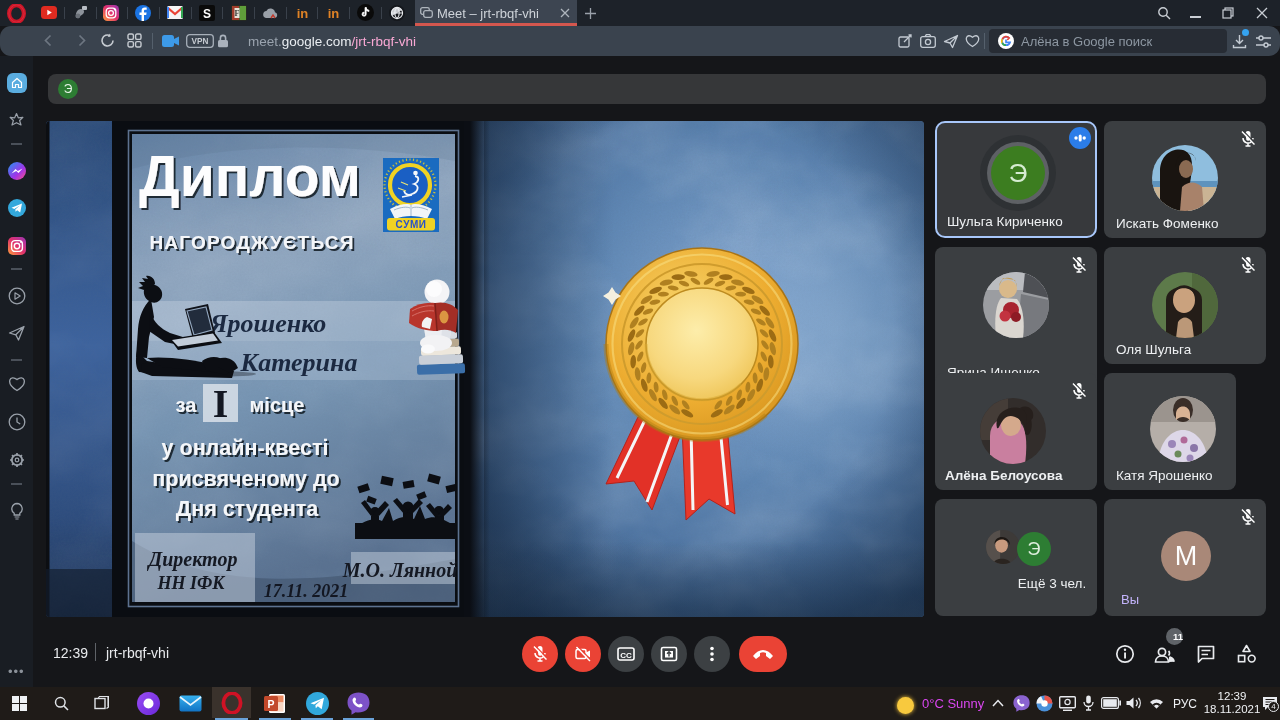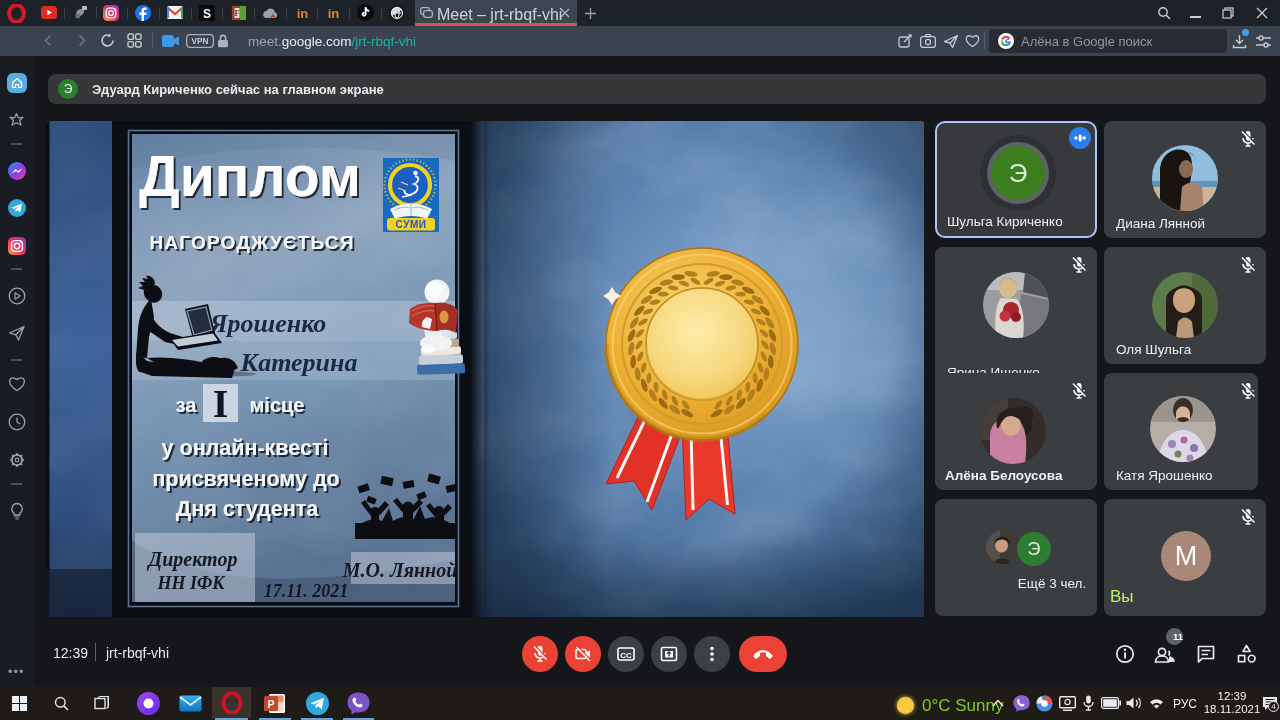--- a/index.html
+++ b/index.html
@@ -106,21 +106,21 @@
   <div class="abs" style="left:317px;top:7px;width:1px;height:12px;background:#3a414b"></div>
   <div class="abs" style="left:349px;top:7px;width:1px;height:12px;background:#3a414b"></div>
   <div class="abs" style="left:381px;top:7px;width:1px;height:12px;background:#3a414b"></div>
 
   <div class="abs" style="left:415px;top:0;width:162px;height:23px;background:#3d4551;"></div>
   <div class="abs" style="left:415px;top:23px;width:162px;height:3px;background:#d4574e;"></div>
   <svg class="abs" style="left:420px;top:7px;" width="13" height="11" viewBox="0 0 13 11">
     <rect x="0.7" y="0.7" width="8.6" height="6.6" rx="1.8" fill="none" stroke="#aeb5bd" stroke-width="1.3"></rect>
     <rect x="3.7" y="3.7" width="8.6" height="6.6" rx="1.8" fill="#3d4551" stroke="#aeb5bd" stroke-width="1.3"></rect>
   </svg>
-  <div class="abs" style="left:437px;top:6px;font-size:16px;color:#ced3d9;">Meet – jrt-rbqf-vhi</div>
+  <div class="abs" style="left:437px;top:6px;font-size:13px;color:#ced3d9;">Meet – jrt-rbqf-vhi</div>
   <svg class="abs" style="left:560px;top:8px;" width="10" height="10" viewBox="0 0 10 10">
     <path d="M1 1 L9 9 M9 1 L1 9" stroke="#aeb5bd" stroke-width="1.3"></path>
   </svg>
   <svg class="abs" style="left:585px;top:8px;" width="11" height="11" viewBox="0 0 11 11">
     <path d="M5.5 0 V11 M0 5.5 H11" stroke="#9aa1aa" stroke-width="1.3"></path>
   </svg>
 
   <svg class="abs" style="left:1157px;top:6px;" width="14" height="14" viewBox="0 0 14 14">
     <circle cx="6" cy="6" r="4.2" fill="none" stroke="#c9ced4" stroke-width="1.4"></circle>
         <path d="M9.2 9.2 L13 13" stroke="#c9ced4" stroke-width="1.4"></path>
@@ -128,21 +128,21 @@
   <div class="abs" style="left:1190px;top:16px;width:11px;height:1.6px;background:#c9ced4"></div>
   <svg class="abs" style="left:1222px;top:7px;" width="12" height="12" viewBox="0 0 12 12">
     <rect x="3" y="1" width="8" height="8" fill="none" stroke="#c9ced4" stroke-width="1.2"></rect>
     <rect x="1" y="3" width="8" height="8" fill="#1d2229" stroke="#c9ced4" stroke-width="1.2"></rect>
   </svg>
   <svg class="abs" style="left:1256px;top:7px;" width="12" height="12" viewBox="0 0 12 12">
     <path d="M1 1 L11 11 M11 1 L1 11" stroke="#c9ced4" stroke-width="1.3"></path>
   </svg>
 </div>
 
-<div class="abs" style="left:0;top:26px;width:1280px;height:30px;background:#3a434e;">
+<div class="abs" style="left:0;top:26px;width:1280px;height:30px;background:#3a434e;border-radius:11px;">
   <svg class="abs" style="left:42px;top:8px;" width="13" height="13" viewBox="0 0 13 13">
     <path d="M8.5 1.5 L3.5 6.5 L8.5 11.5" fill="none" stroke="#6d7681" stroke-width="1.7"></path>
   </svg>
   <svg class="abs" style="left:75px;top:8px;" width="13" height="13" viewBox="0 0 13 13">
     <path d="M4.5 1.5 L9.5 6.5 L4.5 11.5" fill="none" stroke="#6d7681" stroke-width="1.7"></path>
   </svg>
   <svg class="abs" style="left:100px;top:7px;" width="15" height="15" viewBox="0 0 15 15">
     <path d="M13 7.5 A5.5 5.5 0 1 1 10.2 2.7" fill="none" stroke="#c6cbd1" stroke-width="1.6"></path>
     <path d="M10 0.5 L10.6 3.4 L7.7 3.9 Z" fill="#c6cbd1"></path>
   </svg>
@@ -158,21 +158,21 @@
         <path d="M12 4 L17 1.5 V10.5 L12 8 Z" fill="#3d9ae8"></path>
   </svg>
   <svg class="abs" style="left:186px;top:8px;" width="28" height="14" viewBox="0 0 28 14">
     <rect x="0.7" y="0.7" width="26.6" height="12.6" rx="3" fill="none" stroke="#a7afb9" stroke-width="1.3"></rect>
     <text x="14" y="10.2" font-size="8.2" font-weight="bold" fill="#c7ccd2" text-anchor="middle" font-family="Liberation Sans">VPN</text>
   </svg>
   <svg class="abs" style="left:217px;top:8px;" width="12" height="14" viewBox="0 0 12 14">
     <rect x="1" y="6" width="10" height="7.3" rx="1.5" fill="#aab2bc"></rect>
     <path d="M3.4 6 V4 A2.6 2.6 0 0 1 8.6 4 V6" fill="none" stroke="#aab2bc" stroke-width="1.6"></path>
   </svg>
-  <div class="abs" style="left:248px;top:8px;font-size:13.5px;"><span style="color:#9aa3ae">meet.</span><span style="color:#e9edf1">google.com</span><span style="color:#14b8a6">/jrt-rbqf-vhi</span></div>
+  <div class="abs" style="left:248px;top:8px;font-size:13.5px;"><span style="color:#9aa3ae">meet.</span><span style="color:#e9edf1">google.com</span><span style="color:#f9a8d4">/jrt-rbqf-vhi</span></div>
 
   <svg class="abs" style="left:898px;top:8px;" width="15" height="15" viewBox="0 0 15 15">
     <rect x="1" y="3" width="10" height="10" rx="1.5" fill="none" stroke="#c3cad2" stroke-width="1.3"></rect>
     <path d="M6 8 L12.5 1.5 M10.5 1 L13 1 L13 3.5" fill="none" stroke="#c3cad2" stroke-width="1.3"></path>
   </svg>
   <svg class="abs" style="left:920px;top:8px;" width="16" height="14" viewBox="0 0 16 14">
     <rect x="0.7" y="2.7" width="14.6" height="10.6" rx="2" fill="none" stroke="#c3cad2" stroke-width="1.3"></rect>
     <path d="M5 2.7 L6.3 0.7 H9.7 L11 2.7" fill="none" stroke="#c3cad2" stroke-width="1.3"></path>
     <circle cx="8" cy="8" r="2.6" fill="none" stroke="#c3cad2" stroke-width="1.3"></circle>
   </svg>
@@ -276,21 +276,20 @@
     <path d="M8 1.5 A5.3 5.3 0 0 1 10.8 11.2 V13 H5.2 V11.2 A5.3 5.3 0 0 1 8 1.5 Z" fill="none" stroke="#99a0a9" stroke-width="1.3"></path>
     <path d="M5.6 15 H10.4 M6.4 17 H9.6" stroke="#99a0a9" stroke-width="1.2"></path>
   </svg>
   <div class="abs" style="left:8px;top:608px;font-size:13px;color:#8b9199;letter-spacing:1px;">•••</div>
 </div>
 
 <div class="abs" style="left:33px;top:56px;width:1247px;height:631px;background:#151619;">
 
   <div class="abs" style="left:15px;top:18px;width:1218px;height:30px;background:#363739;border-radius:8px;">
     <div class="abs" style="left:10px;top:5px;width:20px;height:20px;border-radius:50%;background:#2d7d33;color:#e6f4e7;font-size:12px;text-align:center;line-height:20px;">Э</div>
-    <div class="abs" style="left:44px;top:8px;font-size:13px;font-weight:bold;color:#e8eaed;">Эдуард Кириченко сейчас на главном экране</div>
   </div>
 
   <div class="abs" id="share" style="left:13px;top:65px;width:878px;height:496px;border-radius:4px;overflow:hidden;background:#3a5478;">
 <svg width="878" height="496" viewBox="0 0 878 496">
   <defs>
     <radialGradient id="bigblue" cx="0.58" cy="0.40" r="0.80">
       <stop offset="0" stop-color="#84a8d2"></stop>
       <stop offset="0.4" stop-color="#5f87b4"></stop>
       <stop offset="0.75" stop-color="#426795"></stop>
       <stop offset="1" stop-color="#2d4b74"></stop>
@@ -598,21 +597,21 @@
         <path d="M30 42 C36 36 44 36 50 42 L52 66 H28 Z" fill="#a8826a"></path>
       </g>
     </svg>
     <svg class="abs" style="left:134px;top:8px;" width="20" height="20" viewBox="0 0 20 20">
       <path d="M7.5 4.5 a2.5 2.5 0 0 1 5 0 v4.7 a2.5 2.5 0 0 1 -4.1 1.9 Z" fill="#fff"></path>
       <path d="M5 9 a5 5 0 0 0 8.4 3.7 M14.6 10.5 a5 5 0 0 0 0.4 -1.5" fill="none" stroke="#fff" stroke-width="1.5"></path>
       <path d="M10 14.2 V17 M7.5 17 h5" stroke="#fff" stroke-width="1.5"></path>
       <path d="M4 2.5 L16.5 15.5" stroke="#fff" stroke-width="1.6"></path>
       <path d="M5.2 1.6 L17.7 14.6" stroke="#3b3e41" stroke-width="1.2"></path>
     </svg>
-    <div class="abs" style="left:12px;bottom:7px;font-size:13.5px;color:#eef0f2;">Диана Лянной</div>
+    <div class="abs" style="left:12px;bottom:7px;font-size:13.5px;color:#eef0f2;">Искать Фоменко</div>
   </div>
 
   <div class="abs" style="left:902px;top:191px;width:162px;height:140px;background:#3b3e41;border-radius:8px;overflow:hidden;">
     <svg class="abs" style="left:48px;top:25px;" width="66" height="66" viewBox="0 0 66 66">
       <defs>
             <clipPath id="cavy">
               <circle cx="33" cy="33" r="33"></circle>
             </clipPath>
           </defs>
       <g clip-path="url(#cavy)">
@@ -684,21 +683,21 @@
     <svg class="abs" style="left:134px;top:8px;" width="20" height="20" viewBox="0 0 20 20">
       <path d="M7.5 4.5 a2.5 2.5 0 0 1 5 0 v4.7 a2.5 2.5 0 0 1 -4.1 1.9 Z" fill="#fff"></path>
       <path d="M5 9 a5 5 0 0 0 8.4 3.7 M14.6 10.5 a5 5 0 0 0 0.4 -1.5" fill="none" stroke="#fff" stroke-width="1.5"></path>
       <path d="M10 14.2 V17 M7.5 17 h5" stroke="#fff" stroke-width="1.5"></path>
       <path d="M4 2.5 L16.5 15.5" stroke="#fff" stroke-width="1.6"></path>
       <path d="M5.2 1.6 L17.7 14.6" stroke="#3b3e41" stroke-width="1.2"></path>
     </svg>
     <div class="abs" style="left:10px;bottom:7px;font-size:13.5px;color:#eef0f2;font-weight:bold;">Алёна Белоусова</div>
   </div>
 
-  <div class="abs" style="left:1071px;top:317px;width:154px;height:117px;background:#3b3e41;border-radius:8px;overflow:hidden;">
+  <div class="abs" style="left:1071px;top:317px;width:132px;height:117px;background:#3b3e41;border-radius:8px;overflow:hidden;">
     <svg class="abs" style="left:46px;top:23px;" width="66" height="66" viewBox="0 0 66 66">
       <defs>
             <clipPath id="cavk">
               <circle cx="33" cy="33" r="33"></circle>
             </clipPath>
           </defs>
       <g clip-path="url(#cavk)">
         <rect width="66" height="66" fill="#b5aea8"></rect>
         <rect x="0" y="0" width="66" height="26" fill="#9b948e"></rect>
         <ellipse cx="33" cy="14" rx="10" ry="12" fill="#3a2e28"></ellipse>
@@ -742,21 +741,21 @@
 
   <div class="abs" style="left:1071px;top:443px;width:162px;height:117px;background:#3b3e41;border-radius:8px;overflow:hidden;">
     <div class="abs" style="left:57px;top:32px;width:50px;height:50px;border-radius:50%;background:#a98878;color:#fdfdfd;font-size:27px;text-align:center;line-height:50px;">M</div>
     <svg class="abs" style="left:134px;top:8px;" width="20" height="20" viewBox="0 0 20 20">
       <path d="M7.5 4.5 a2.5 2.5 0 0 1 5 0 v4.7 a2.5 2.5 0 0 1 -4.1 1.9 Z" fill="#fff"></path>
       <path d="M5 9 a5 5 0 0 0 8.4 3.7 M14.6 10.5 a5 5 0 0 0 0.4 -1.5" fill="none" stroke="#fff" stroke-width="1.5"></path>
       <path d="M10 14.2 V17 M7.5 17 h5" stroke="#fff" stroke-width="1.5"></path>
       <path d="M4 2.5 L16.5 15.5" stroke="#fff" stroke-width="1.6"></path>
       <path d="M5.2 1.6 L17.7 14.6" stroke="#3b3e41" stroke-width="1.2"></path>
     </svg>
-    <div class="abs" style="left:6px;bottom:9px;font-size:17px;color:#bef264;">Вы</div>
+    <div class="abs" style="left:17px;bottom:9px;font-size:13px;color:#c4b5fd;">Вы</div>
   </div>
 
   <div class="abs" style="left:0;top:561px;width:1247px;height:70px;background:#151619;">
     <div class="abs" style="left:20px;top:28px;font-size:14px;color:#e8eaed;">12:39</div>
     <div class="abs" style="left:62px;top:26px;width:1px;height:18px;background:#5f6368;"></div>
     <div class="abs" style="left:73px;top:28px;font-size:14px;color:#e8eaed;text-align:center;">jrt-rbqf-vhi</div>
 
     <div class="abs" style="left:489px;top:19px;width:36px;height:36px;border-radius:50%;background:#ea4335;"></div>
     <svg class="abs" style="left:497px;top:27px;" width="20" height="20" viewBox="0 0 20 20">
       <path d="M7.5 4.5 a2.5 2.5 0 0 1 5 0 v4.7 a2.5 2.5 0 0 1 -4.1 1.9 Z" fill="#fff"></path>
@@ -886,21 +885,21 @@
   </svg>
   <div class="abs" style="left:301px;top:31px;width:32px;height:2px;background:#6aa2d8;"></div>
 
   <svg class="abs" style="left:347px;top:5px;" width="23" height="23" viewBox="0 0 23 23">
     <path d="M11.5 0.5 C18 0.5 22.5 4 22.5 10.5 C22.5 17 18 20.5 11.5 20.5 C10.5 20.5 9.5 20.4 8.6 20.2 L4.5 22.8 V18.6 C2 16.8 0.5 14 0.5 10.5 C0.5 4 5 0.5 11.5 0.5 Z" fill="#7d52c7"></path>
     <path d="M7.5 5.5 C8.5 5.5 9.5 7 9 8 C8.8 8.5 8.2 8.8 8.5 9.5 C9 10.8 10.2 12 11.5 12.5 C12.2 12.8 12.5 12.2 13 12 C14 11.5 15.5 12.5 15.5 13.5 C15.5 14.5 14 15.5 13 15.5 C9.5 15.5 5.5 11.5 5.5 8 C5.5 7 6.5 5.5 7.5 5.5 Z" fill="#fff"></path>
   </svg>
   <div class="abs" style="left:343px;top:31px;width:31px;height:2px;background:#6aa2d8;"></div>
 
   <div class="abs" style="left:897px;top:10px;width:17px;height:17px;border-radius:50%;background:#f8c93e;box-shadow:0 0 4px #f8c93e;"></div>
-  <div class="abs" style="left:922px;top:9px;font-size:17px;color:#84cc16;">0°C Sunny</div>
+  <div class="abs" style="left:922px;top:9px;font-size:13px;color:#d946ef;">0°C Sunny</div>
   <svg class="abs" style="left:992px;top:12px;" width="12" height="8" viewBox="0 0 12 8">
     <path d="M1 7 L6 1.5 L11 7" fill="none" stroke="#e8eaee" stroke-width="1.5"></path>
   </svg>
   <svg class="abs" style="left:1013px;top:8px;" width="17" height="17" viewBox="0 0 23 23">
     <path d="M11.5 0.5 C18 0.5 22.5 4 22.5 10.5 C22.5 17 18 20.5 11.5 20.5 C10.5 20.5 9.5 20.4 8.6 20.2 L4.5 22.8 V18.6 C2 16.8 0.5 14 0.5 10.5 C0.5 4 5 0.5 11.5 0.5 Z" fill="#8a63cf"></path>
     <path d="M7.5 5.5 C8.5 5.5 9.5 7 9 8 C8.8 8.5 8.2 8.8 8.5 9.5 C9 10.8 10.2 12 11.5 12.5 C12.2 12.8 12.5 12.2 13 12 C14 11.5 15.5 12.5 15.5 13.5 C15.5 14.5 14 15.5 13 15.5 C9.5 15.5 5.5 11.5 5.5 8 C5.5 7 6.5 5.5 7.5 5.5 Z" fill="#fff"></path>
   </svg>
   <svg class="abs" style="left:1036px;top:8px;" width="17" height="17" viewBox="0 0 17 17">
     <circle cx="8.5" cy="8.5" r="8" fill="#4a90d9"></circle>
     <path d="M8.5 0.5 A8 8 0 0 1 16.5 8.5 L8.5 8.5 Z" fill="#e8554a"></path>

